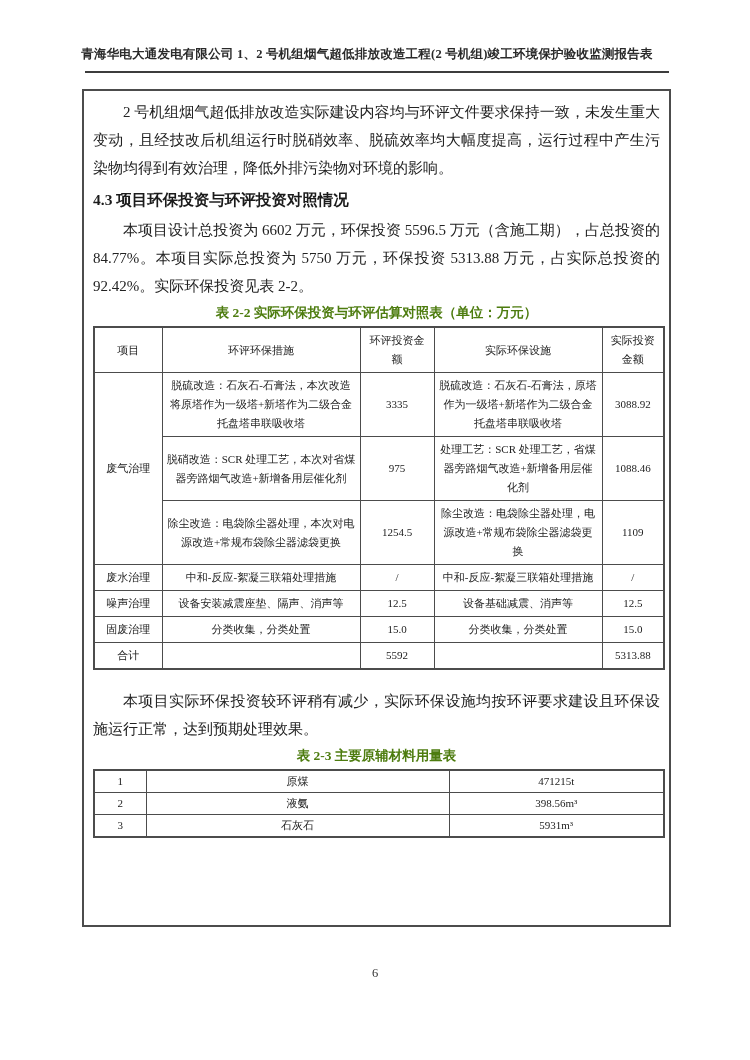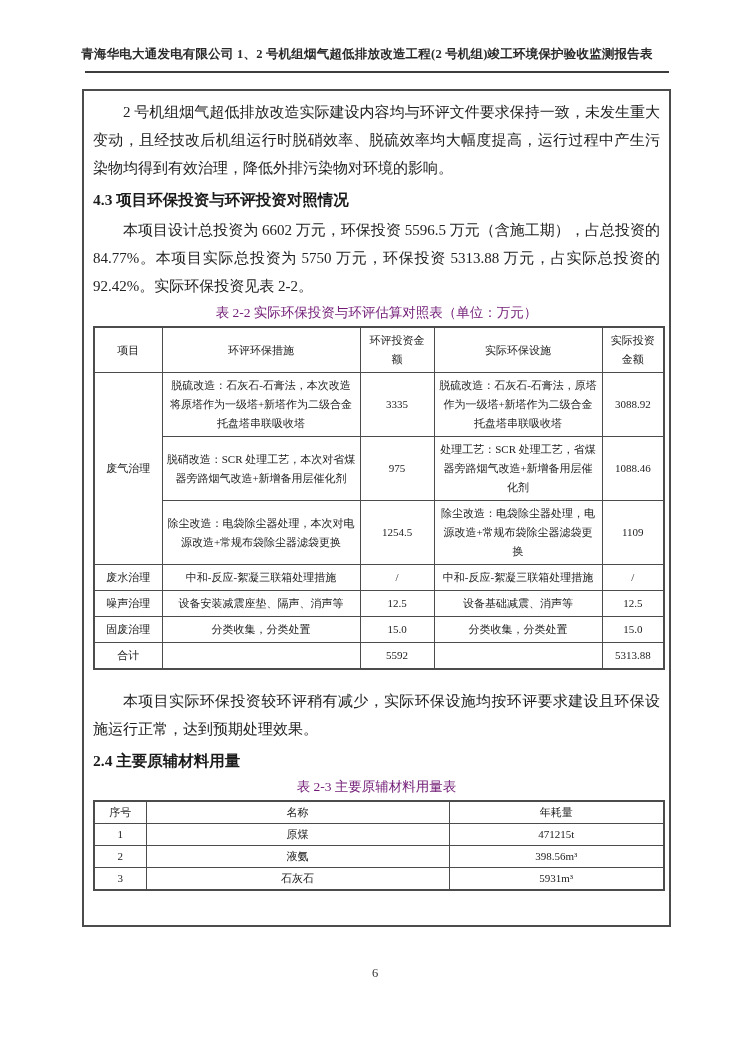--- a/index.html
+++ b/index.html
@@ -25,22 +25,22 @@
   }
   .para{
     font-size:15px;line-height:28px;text-align:justify;
     text-indent:2em;margin:0;color:#222;
   }
   .sec-heading{
     font-size:15.5px;font-weight:bold;line-height:26px;
     margin:5px 0 3px 0;color:#1b1b1b;
   }
   .tbl-caption{
-    text-align:center;font-weight:normal;font-size:13.5px;
-    line-height:20px;margin:3px 0 3px 0;color:#701a75;
+    text-align:center;font-weight:bold;font-size:13.5px;
+    line-height:20px;margin:3px 0 3px 0;color:#4d7c0f;
   }
   table{
     border-collapse:collapse;width:100%;table-layout:fixed;
     font-size:11px;color:#222;
   }
   .tbl{border:2px solid #4c4c4c;}
   .tbl td,.tbl th{
     border:1px solid #4c4c4c;text-align:center;vertical-align:middle;
     padding:3px 4px;line-height:19px;font-weight:normal;word-break:break-all;
   }
@@ -130,36 +130,30 @@
         <td class="empty-cell"></td>
         <td>5592</td>
         <td class="empty-cell"></td>
         <td>5313.88</td>
       </tr>
     </tbody>
   </table>
 
   <p class="para" style="margin-top:17px;">本项目实际环保投资较环评稍有减少，实际环保设施均按环评要求建设且环保设施运行正常，达到预期处理效果。</p>
 
-  <div class="sec-heading">2.4  主要原辅材料用量</div>
 
   <div class="tbl-caption">表 2-3  主要原辅材料用量表</div>
 
   <table class="tbl" id="table-2-3">
     <colgroup>
       <col style="width:52px">
         <col style="width:303px">
         <col style="width:215px">
     </colgroup>
     <tbody>
-      <tr>
-        <th>序号</th>
-        <th>名称</th>
-        <th>年耗量</th>
-      </tr>
       <tr>
         <td>1</td>
         <td>原煤</td>
         <td>471215t</td>
       </tr>
       <tr>
         <td>2</td>
         <td>液氨</td>
         <td>398.56m³</td>
       </tr>

